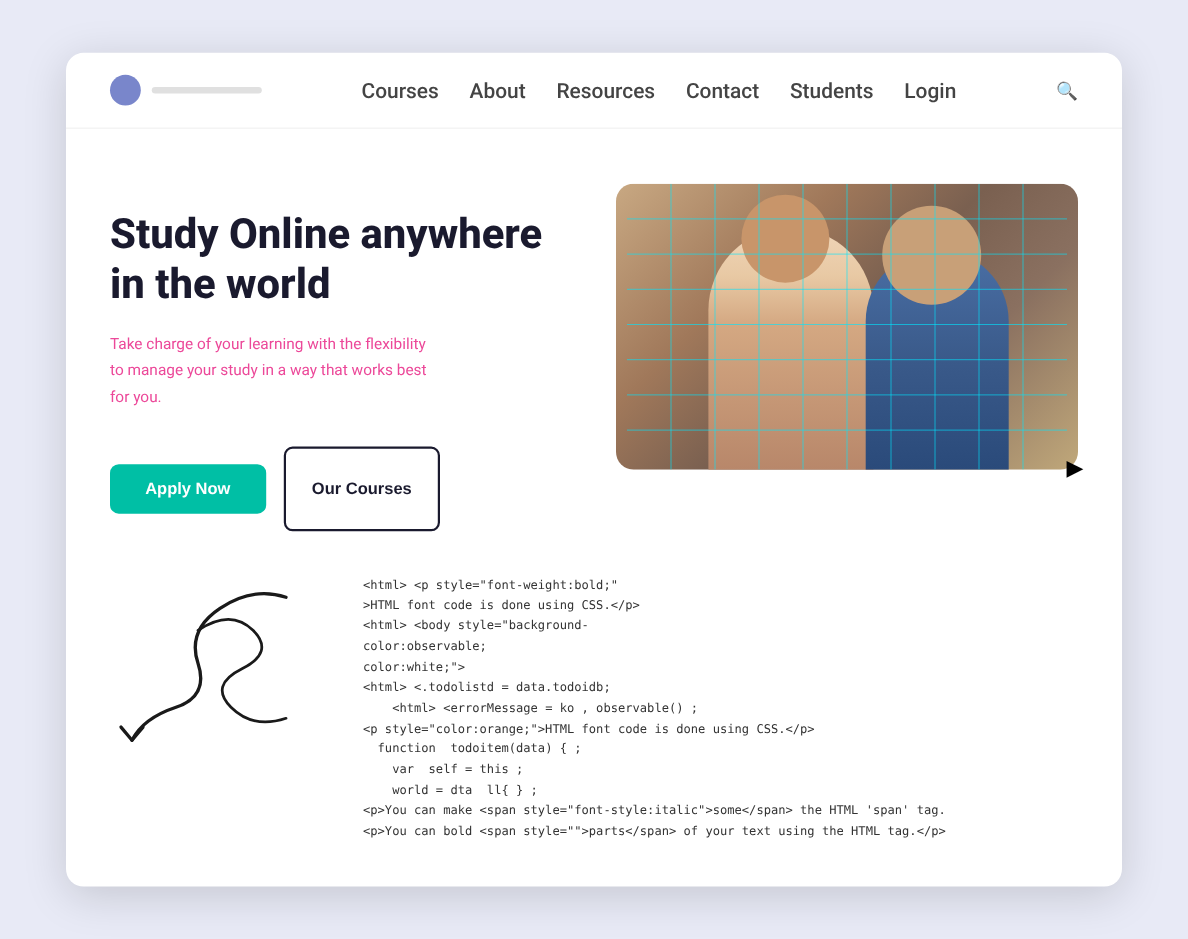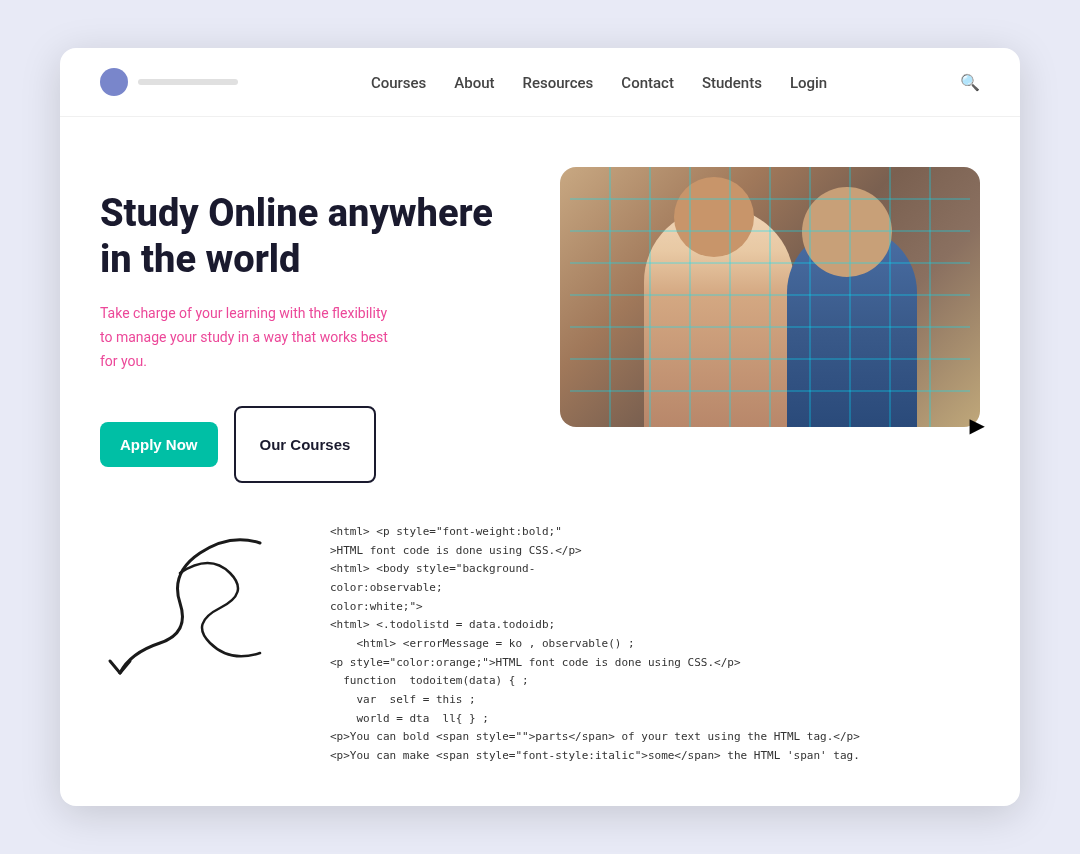--- a/index.html
+++ b/index.html
@@ -53,21 +53,21 @@
     .nav-links {
       display: flex;
       align-items: center;
       gap: 28px;
       list-style: none;
     }
 
     .nav-links li a {
       text-decoration: none;
       color: #444;
-      font-size: 15px;
+      font-size: 19px;
       font-weight: 500;
     }
 
     .nav-search {
       cursor: pointer;
       font-size: 16px;
       color: #555;
     }
 
     
@@ -104,21 +104,21 @@
       display: flex;
       gap: 16px;
       align-items: center;
     }
 
     .btn-apply {
       background: #00bfa5;
       color: #fff;
       border: none;
       border-radius: 8px;
-      padding: 14px 20px;
+      padding: 14px 32px;
       font-size: 15px;
       font-weight: 600;
       cursor: pointer;
     }
 
     .btn-courses {
       background: transparent;
       color: #1a1a2e;
       border: 2px solid #1a1a2e;
       border-radius: 8px;
@@ -342,18 +342,18 @@
         <span class="code-line">&lt;html&gt; &lt;.todolistd = data.todoidb;</span>
         <span class="code-line"></span>
         <span class="code-line">    &lt;html&gt; &lt;errorMessage = ko , observable() ;</span>
         <span class="code-line"></span>
         <span class="code-line">&lt;p style="color:orange;"&gt;HTML font code is done using CSS.&lt;/p&gt;</span>
         <span class="code-line"></span>
         <span class="code-line">  function  todoitem(data) { ;</span>
         <span class="code-line">    var  self = this ;</span>
         <span class="code-line">    world = dta  ll{ } ;</span>
         <span class="code-line"></span>
+        <span class="code-line">&lt;p&gt;You can make &lt;span style="font-style:italic"&gt;some&lt;/span&gt; the HTML 'span' tag.</span>
         <span class="code-line">&lt;p&gt;You can bold &lt;span style=""&gt;parts&lt;/span&gt; of your text using the HTML tag.&lt;/p&gt;</span>
-        <span class="code-line">&lt;p&gt;You can make &lt;span style="font-style:italic"&gt;some&lt;/span&gt; the HTML 'span' tag.</span>
       </div>
   </div>
 
 </div>
 
 </body></html>

